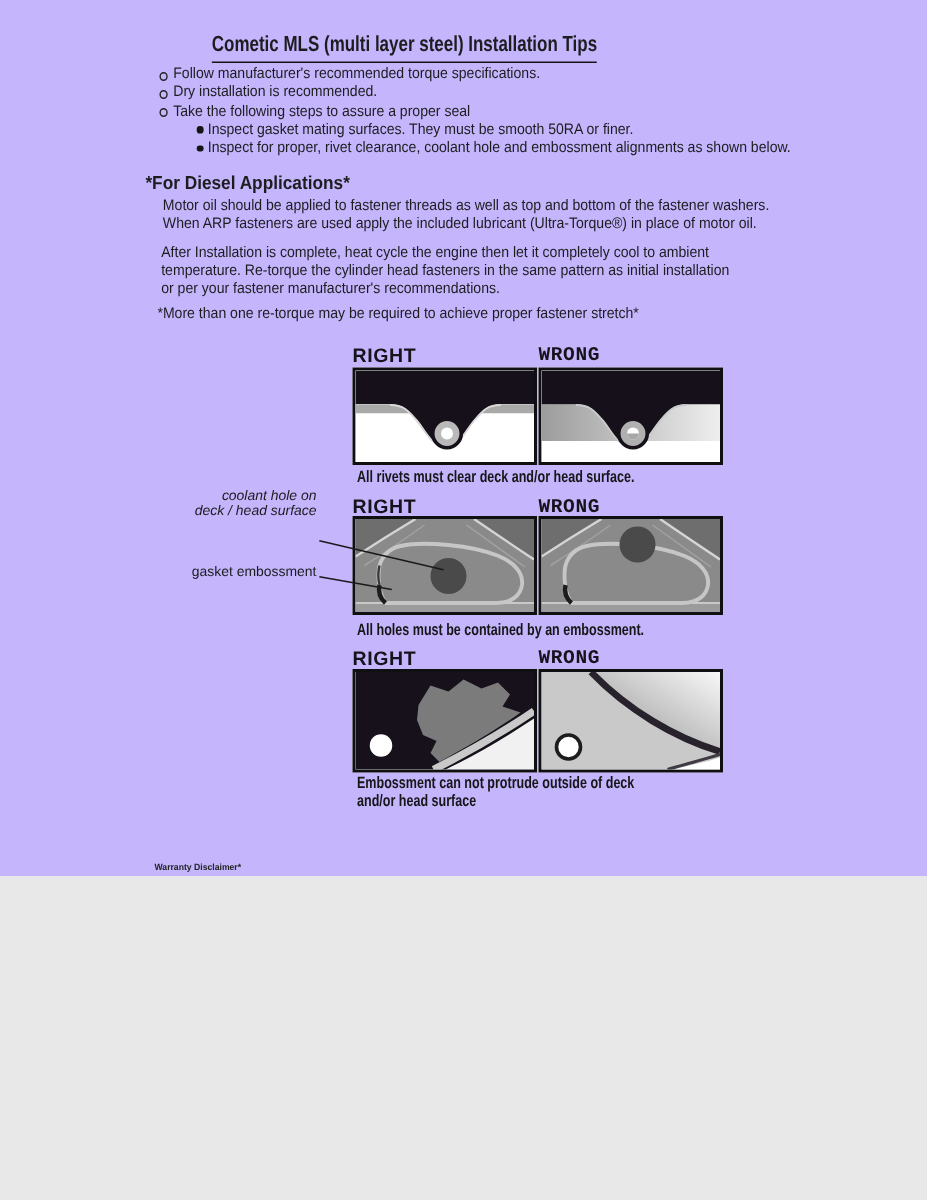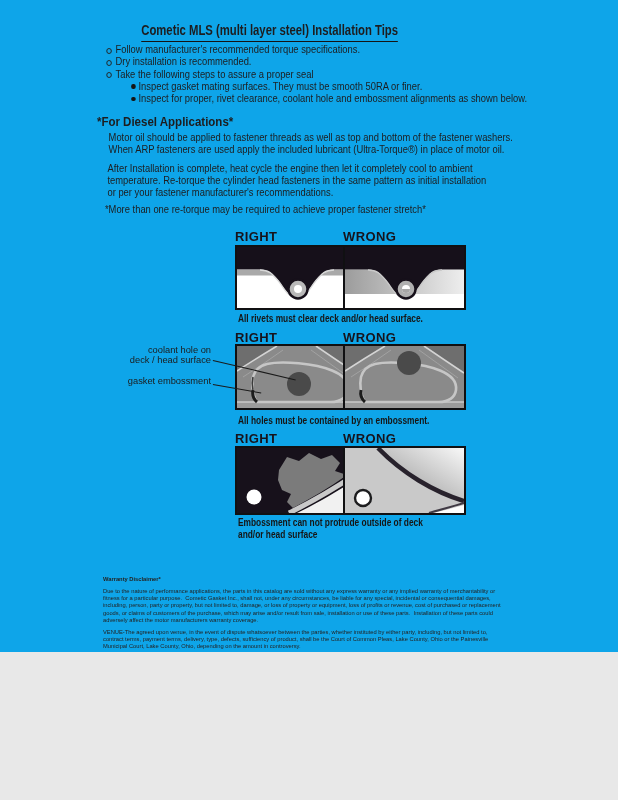--- a/index.html
+++ b/index.html
@@ -1,38 +1,38 @@
 <!DOCTYPE html>
 <html><head>
 <meta charset="utf-8">
 <style>
   html,body{margin:0;padding:0;background:#e8e8e8;}
-  .page{position:relative;width:618px;height:652px;background:#0ea5e9;overflow:hidden;
+  .page{position:relative;width:618px;height:584px;background:#c4b5fd;overflow:hidden;
         font-family:"Liberation Sans",sans-serif;color:#1d1d1f;}
   .title{position:absolute;left:105px;top:22px;font-size:14.5px;font-weight:bold;white-space:nowrap;
          border-bottom:1.6px solid #141414;padding-bottom:2.5px;transform:scaleX(0.78);}
   .tips{position:absolute;left:88px;top:44px;font-size:10.2px;line-height:12.3px;transform:scaleX(0.92);white-space:nowrap;}
   .tip{display:flex;align-items:flex-start;height:12.3px;}
   .tip.sub{margin-left:27px;}
   .ob{flex:none;width:4px;height:4px;border:1px solid #222;border-radius:50%;margin:3.6px 4px 0 0;}
   .db{flex:none;width:4.5px;height:4.5px;background:#151515;border-radius:50%;margin:3.6px 3.5px 0 0;}
   .dheading{position:absolute;left:91px;top:115px;font-size:12.5px;font-weight:bold;transform:scaleX(0.92);white-space:nowrap;}
   .para{position:absolute;left:91px;font-size:10.2px;line-height:12.2px;white-space:pre;transform:scaleX(0.92);}
   .p1{top:132px;} .p2{top:163px;} .p3{top:204px;}
   .dlabel{position:absolute;width:123px;text-align:left;font-size:13px;font-weight:bold;letter-spacing:.4px;color:#17131b;}
   .bx{position:absolute;width:123px;border:2px solid #101012;background:#fff;box-sizing:border-box;}
   .bx svg{display:block;}
-  .colR{left:235px;} .colW{left:343px;}
+  .colR{left:235px;} .colW{left:359px;font-family:Liberation Mono, monospace;}
   .r1l{top:229px;} .r2l{top:330px;} .r3l{top:431px;}
   .r1b{top:245px;height:65px;} .r2b{top:344px;height:66px;} .r3b{top:446px;height:69px;}
   .cap{position:absolute;left:238px;font-size:11px;font-weight:bold;color:#161616;white-space:pre;
        transform:scaleX(0.76);transform-origin:left top;line-height:11.5px;}
   .cap1{top:313px;} .cap2{top:415px;} .cap3{top:517px;}
   .co{position:absolute;left:78px;width:133px;text-align:right;font-size:9.3px;line-height:9.7px;color:#1c1c1c;white-space:pre;}
-  .co1{top:346px;} .co2{top:377px;}
+  .co1{top:326px;font-style:italic;} .co2{top:377px;}
   .pline{position:absolute;height:1.2px;background:#1a1a1a;transform-origin:0 0;}
   .pl1{left:213px;top:360px;width:85px;transform:rotate(13.2deg);}
   .pl2{left:213px;top:384px;width:49px;transform:rotate(10deg);}
   .legal{position:absolute;left:103px;top:576px;width:460px;font-size:6px;line-height:7.3px;color:#232323;
          transform:scaleX(0.96);transform-origin:left top;}
   .legal .lh{font-weight:bold;margin:0 0 4.5px 0;}
   .legal .lp{margin:0 0 4.5px 0;white-space:pre;}
   .code{position:absolute;left:384px;top:760px;font-size:13.5px;color:#1f1f1f;letter-spacing:.3px;}
 </style>
 </head>

